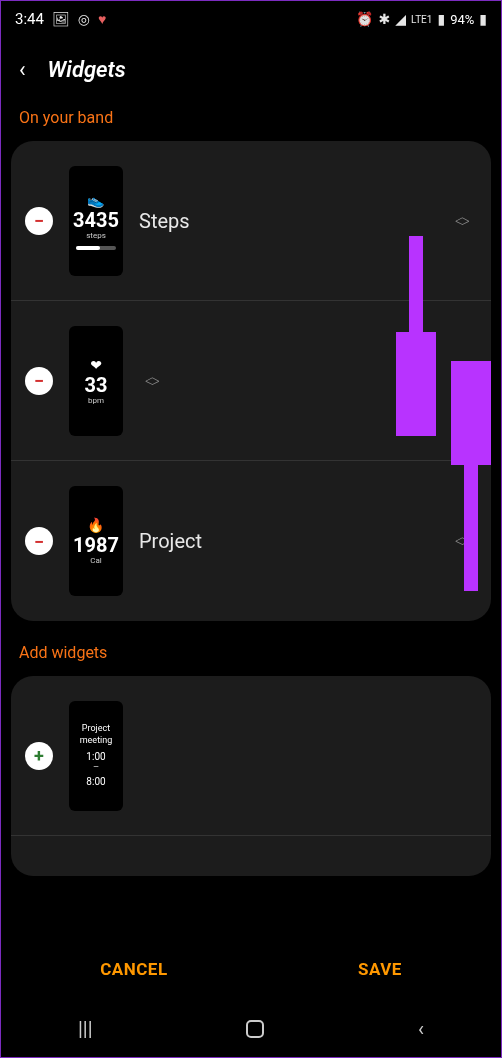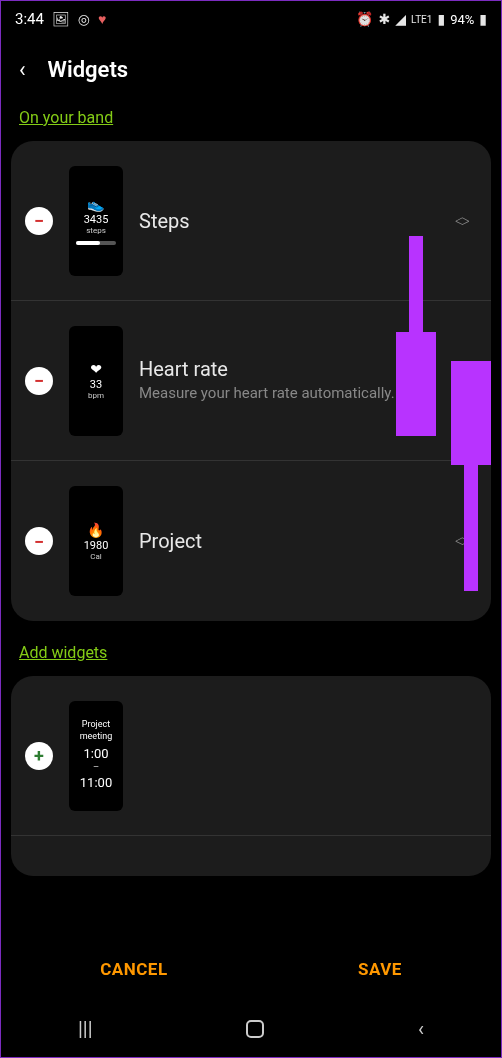--- a/index.html
+++ b/index.html
@@ -24,26 +24,25 @@
     .status-left { display: flex; align-items: center; gap: 8px; text-align: center; }
     .status-right { display: flex; align-items: center; gap: 5px; font-size: 13px;}
     .status-icon { font-size: 14px; opacity: 0.9;}
     .header {
       display: flex;
       align-items: center;
       padding: 20px 18px 26px 18px;
       gap: 22px;
     }
     .back-btn { font-size: 22px; color: #fff; cursor: pointer; }
-    .header-title { font-size: 22px; font-weight: 600; }
+    .header-title { font-size: 22px; font-weight: 600; font-style: italic; }
     .section-label {
-      color: #84cc16;
+      color: #f97316;
       font-size: 16px;
       padding: 0 18px 14px 18px;
-      text-decoration: underline;
     }
     .card {
       background: #1c1c1c;
       border-radius: 22px;
       margin: 0 10px;
       overflow: hidden;
     }
     .widget-row {
       display: flex;
       align-items: center;
@@ -77,21 +76,21 @@
       flex-direction: column;
       align-items: center;
       justify-content: center;
       flex-shrink: 0;
       padding: 6px 2px;
       font-size: 9px;
       color: #fff;
       text-align: center;
     }
     .thumb-icon { font-size: 14px; margin-bottom: 2px;}
-    .thumb-main { font-size: 11px; font-weight: normal; line-height: 1;}
+    .thumb-main { font-size: 20px; font-weight: bold; line-height: 1;}
     .thumb-sub { font-size: 8px; color: #ccc; margin-top: 1px;}
     .thumb-bar { width: 80%; height: 4px; background: #555; margin-top: 6px; border-radius: 2px; position: relative;}
     .thumb-bar::after { content: ''; position: absolute; left: 0; top: 0; height: 100%; width: 60%; background: #fff; border-radius: 2px;}
     .widget-text { flex: 1; }
     .widget-title { font-size: 20px; color: #e8e8e8; }
     .widget-subtitle { font-size: 15px; color: #888; margin-top: 3px; line-height: 1.3;}
     .drag-handle {
       color: #888;
       font-size: 16px;
       cursor: grab;
@@ -130,21 +129,21 @@
     }
     .nav-btn { font-size: 20px; cursor: pointer; }
     .arrow-overlay {
       position: absolute;
       pointer-events: none;
     }
     .arrow1 { left: 395px; top: 235px; }
     .arrow2 { left: 450px; top: 360px; }
     .calendar-thumb { font-size: 9px; line-height: 1.3; align-items: center;}
     .thumb-line1 { font-size: 9px; }
-    .thumb-line2 { font-size: 13px; margin-top: 3px;}
+    .thumb-line2 { font-size: 10px; margin-top: 3px;}
     .section-spacer { height: 22px; }
   </style>
 </head>
 <body>
 
 <div class="status-bar">
   <div class="status-left">
     <span>3:44</span>
     <span class="status-icon">🖼</span>
     <span class="status-icon">◎</span>
@@ -183,52 +182,48 @@
     <div class="drag-handle">︿<br>﹀</div>
   </div>
 
   <div class="widget-row">
     <div class="circle-btn minus">−</div>
     <div class="thumb">
       <div class="thumb-icon">❤</div>
       <div class="thumb-main">33</div>
       <div class="thumb-sub">bpm</div>
     </div>
-    <div class="widget-text">
-      <div class="widget-title">Heart rate</div>
-      <div class="widget-subtitle">Measure your heart rate automatically.</div>
-    </div>
     <div class="drag-handle">︿<br>﹀</div>
   </div>
 
   <div class="widget-row">
     <div class="circle-btn minus">−</div>
     <div class="thumb">
       <div class="thumb-icon">🔥</div>
-      <div class="thumb-main">1980</div>
+      <div class="thumb-main">1987</div>
       <div class="thumb-sub">Cal</div>
     </div>
     <div class="widget-text">
       <div class="widget-title">Project</div>
     </div>
     <div class="drag-handle">︿<br>﹀</div>
   </div>
 </div>
 
 <div class="section-spacer"></div>
 <div class="section-label">Add widgets</div>
 
 <div class="card">
   <div class="widget-row">
     <div class="circle-btn plus">+</div>
     <div class="thumb calendar-thumb">
       <div class="thumb-line1">Project meeting</div>
       <div class="thumb-line2">1:00</div>
       <div style="font-size:7px">—</div>
-      <div class="thumb-line2">11:00</div>
+      <div class="thumb-line2">8:00</div>
     </div>
   </div>
   <div class="widget-row" style="min-height:40px;padding:10px"></div>
 </div>
 
 <div class="bottom-actions">
   <span class="action-btn">CANCEL</span>
   <span class="action-btn">SAVE</span>
 </div>
 

